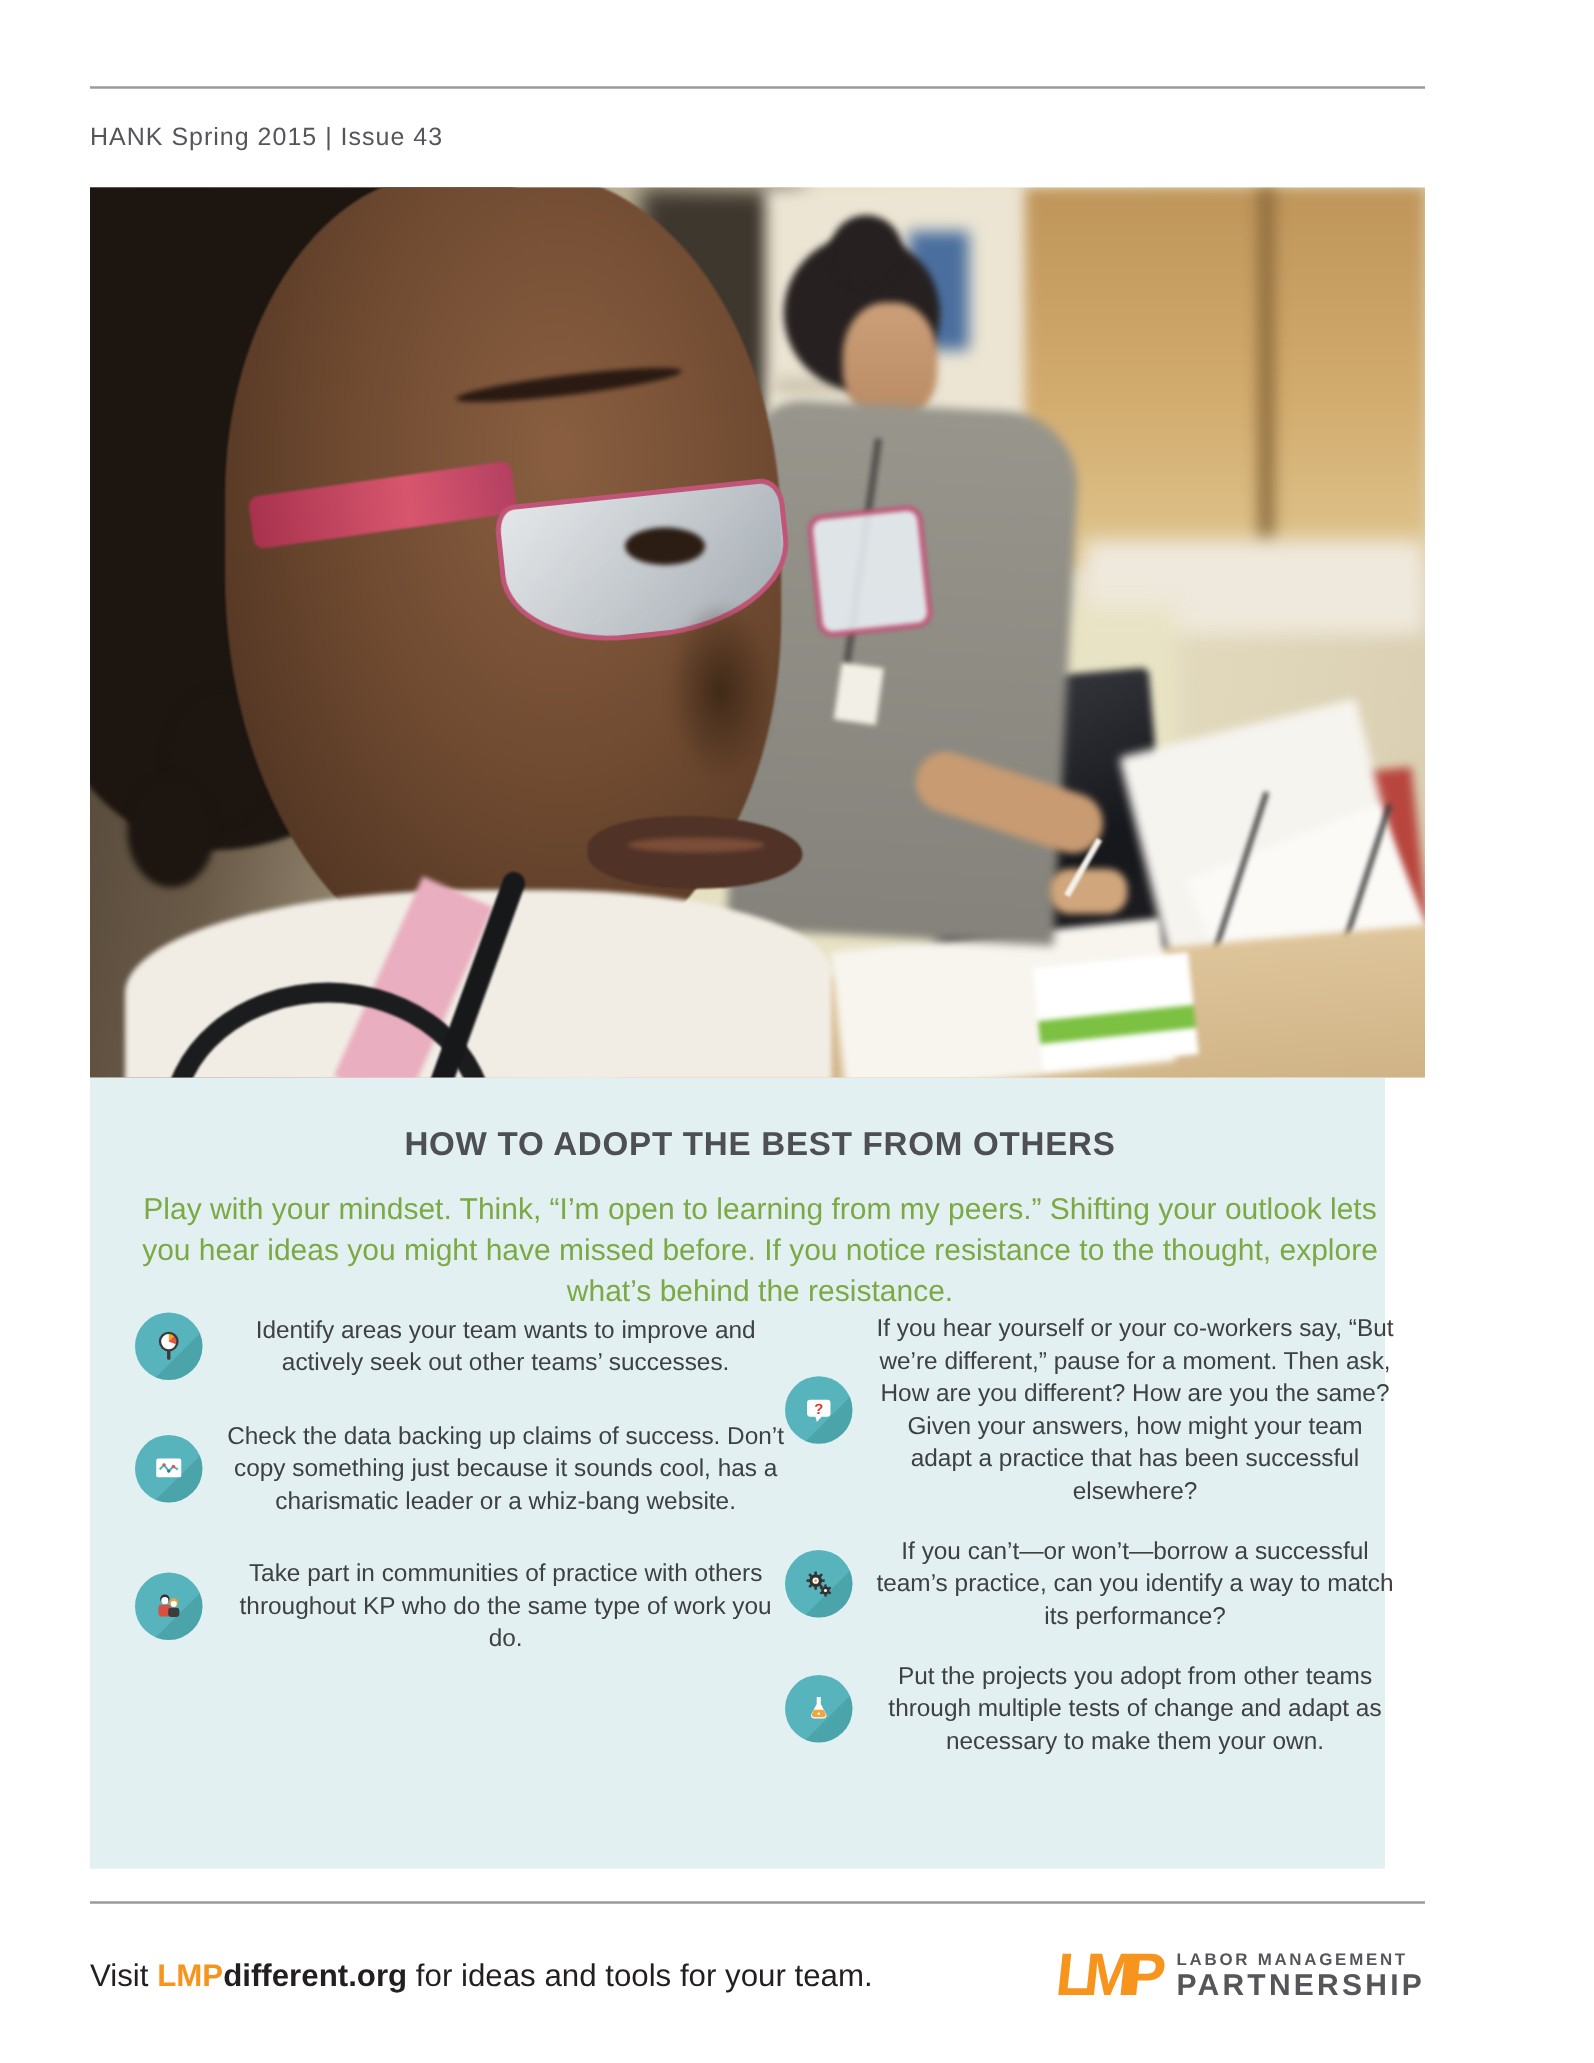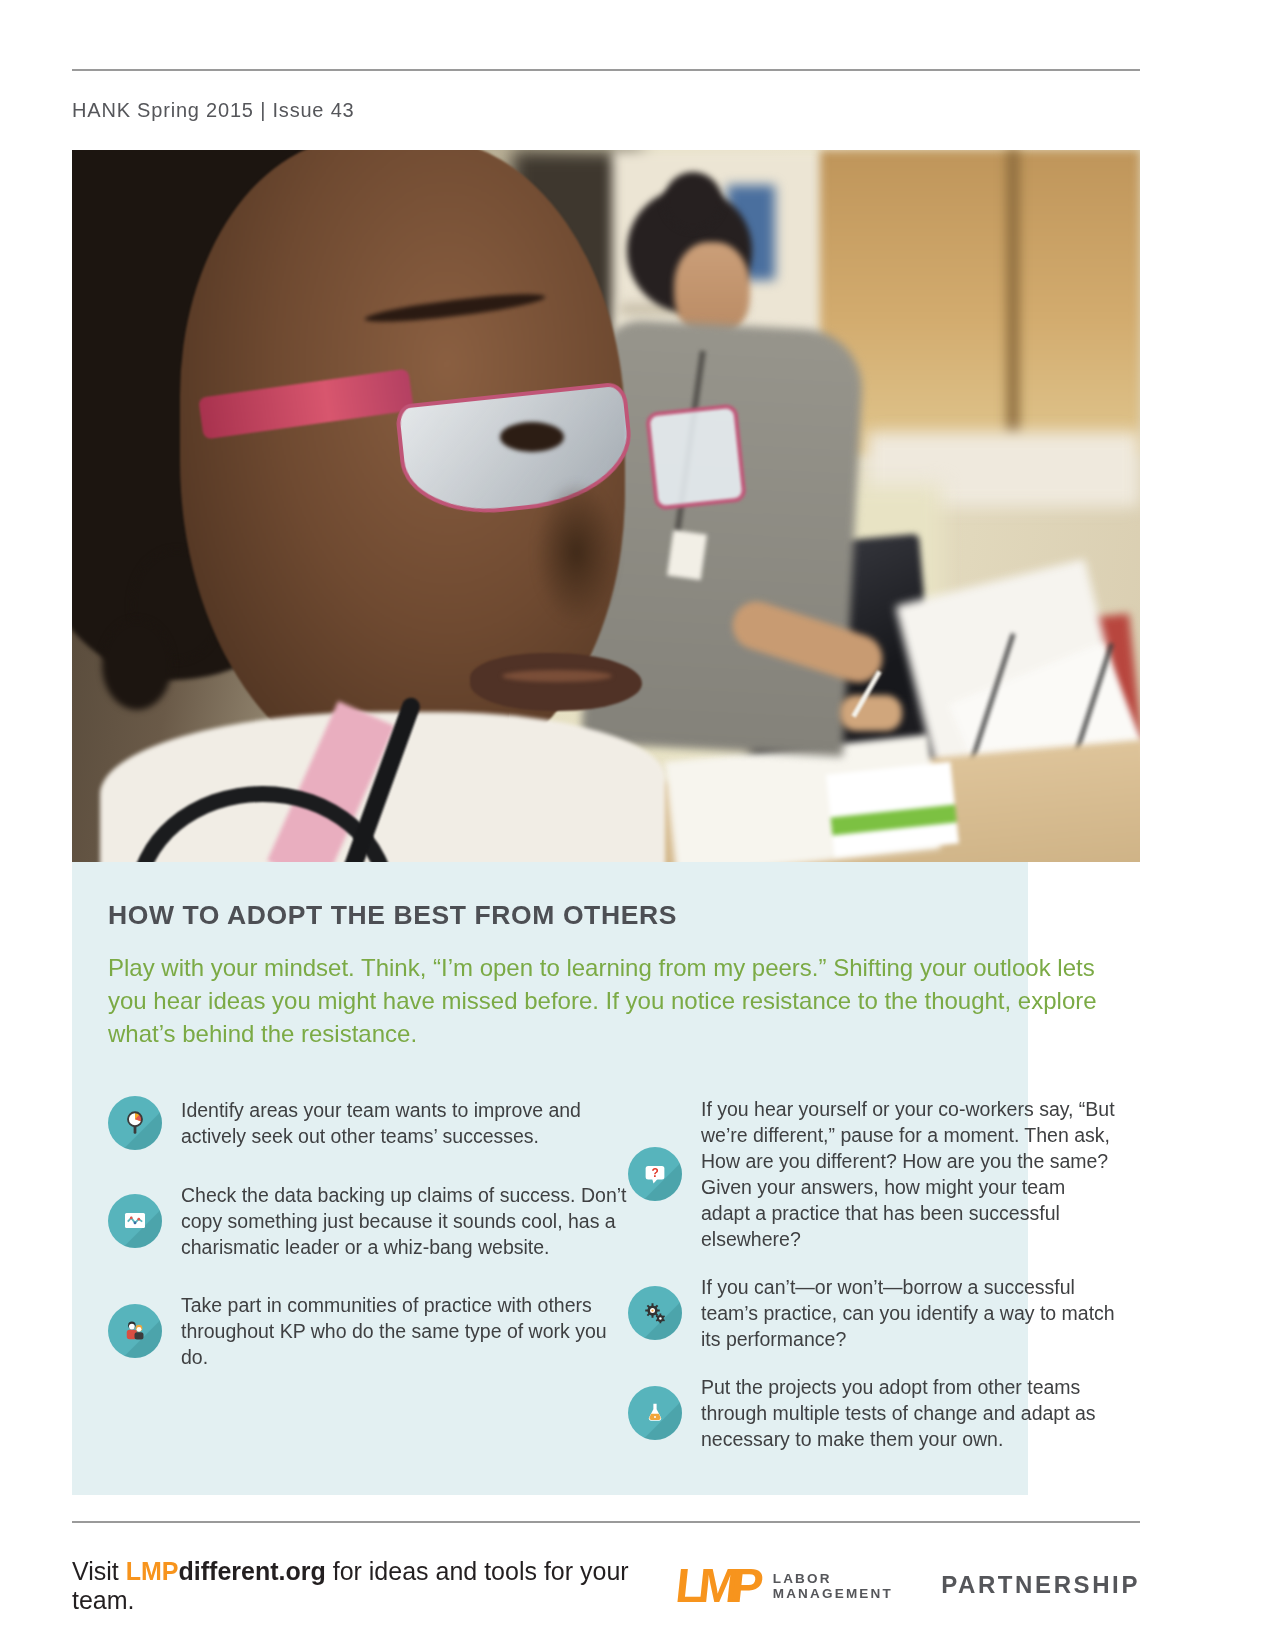--- a/index.html
+++ b/index.html
@@ -17,24 +17,24 @@
   .section-title { font-size:31px; font-weight:bold; letter-spacing:1px; color:#231f20;
                    transform:scaleX(0.82); transform-origin:left center; white-space:nowrap; }
   .issue-info { font-size:20px; color:#55565a; letter-spacing:0.8px; }
 
   
   .photo { position:relative; width:1068px; height:712px; overflow:hidden;
            background:linear-gradient(100deg,#4e4234 0%,#6a5a48 16%,#e6e0c2 46%,#e9e3c8 62%,#d9cdb0 100%); }
   .photo i { display:block; position:absolute; }
 
   
-  .panel { width:956px; height:633px; background:#e3f0f2; padding:38px 0 0 36px; }
+  .panel { width:1036px; height:633px; background:#e3f0f2; padding:38px 0 0 36px;text-align:center; }
   .article-title { font-size:26.5px; font-weight:bold; color:#4d4f54; letter-spacing:0.6px; margin-bottom:20px; }
   .intro { font-size:24px; line-height:33px; color:#7baa45; width:1000px; }
-  .columns { display:flex; margin-top:46px; }
+  .columns { display:flex; }
   .col-left { width:520px; }
   .col-right { width:500px; }
   .tip { display:flex; align-items:center; gap:19px; }
   .col-left .tip { margin-bottom:32px; }
   .col-right .tip { margin-bottom:22px; }
   .tip-text { font-size:19.5px; line-height:26px; color:#3f4042; }
   .col-left .tip-text { width:452px; }
   .col-right .tip-text { width:414px; }
   .tip-icon { position:relative; width:54px; height:54px; border-radius:50%; background:#57b4bc; overflow:hidden; flex-shrink:0; }
   .tip-icon::after { content:""; position:absolute; left:24px; top:24px; width:70px; height:70px;
@@ -42,21 +42,21 @@
   .tip-icon svg { position:absolute; left:12px; top:12px; width:30px; height:30px; z-index:2; }
 
   
   .footer-rule { border-top:2px solid #9a9a9a; margin-top:26px; }
   .footer { display:flex; align-items:center; justify-content:space-between; margin-top:34px; }
   .visit { font-size:25px; color:#231f20; }
   .visit .b { font-weight:bold; }
   .visit .orange { color:#f7941d; font-weight:bold; }
   .lmp-logo { display:flex; align-items:center; gap:8px; }
   .lmp-mark { font-size:48px; font-weight:800; color:#f7941d; letter-spacing:-7px; transform:skewX(-6deg); line-height:1; padding-right:8px; }
-  .lmp-text { display:flex; flex-direction:row; color:#55565a; }
+  .lmp-text { display:flex; flex-direction:column; color:#55565a; }
   .lmp-line1 { font-size:13.5px; font-weight:bold; letter-spacing:2.2px; }
   .lmp-line2 { font-size:24px; font-weight:bold; letter-spacing:2.6px; }
 </style>
 </head>
 <body>
 
 <div class="page">
   <div class="content">
 
     <div class="top-rule"></div>

